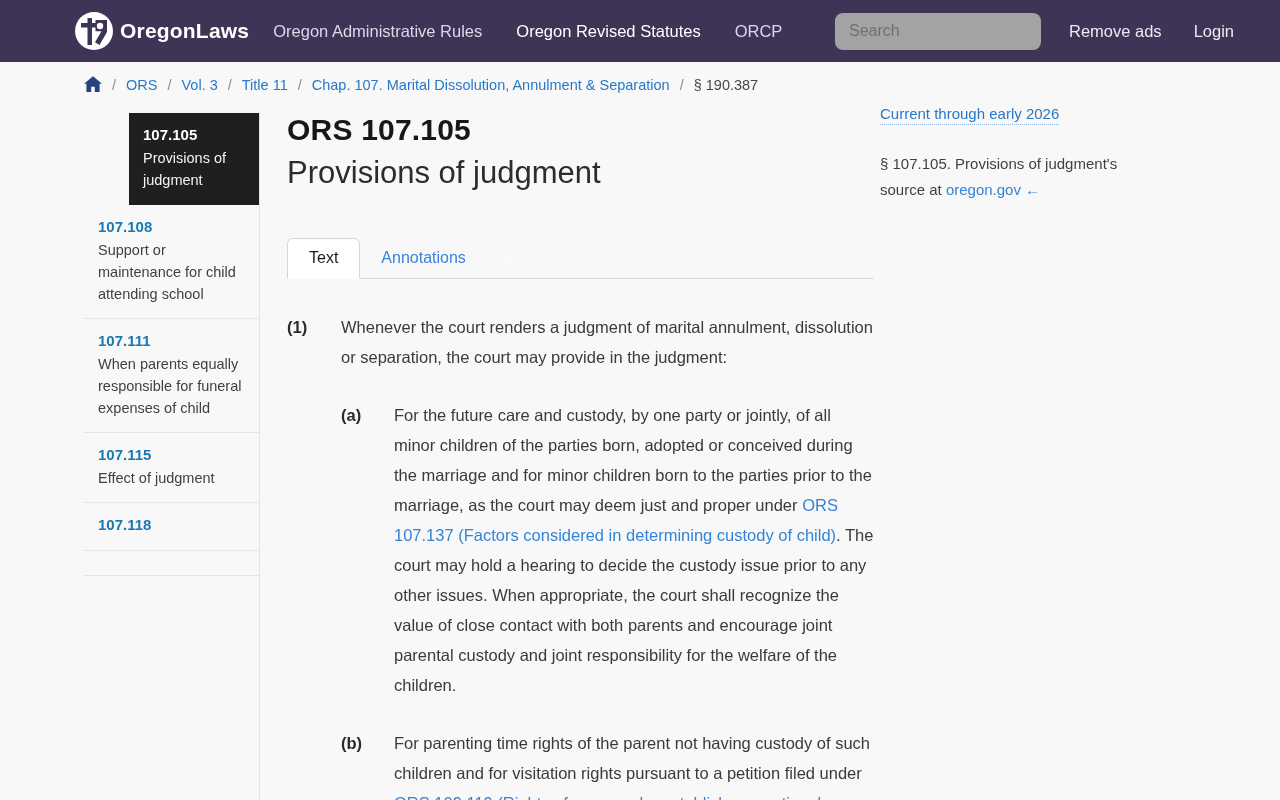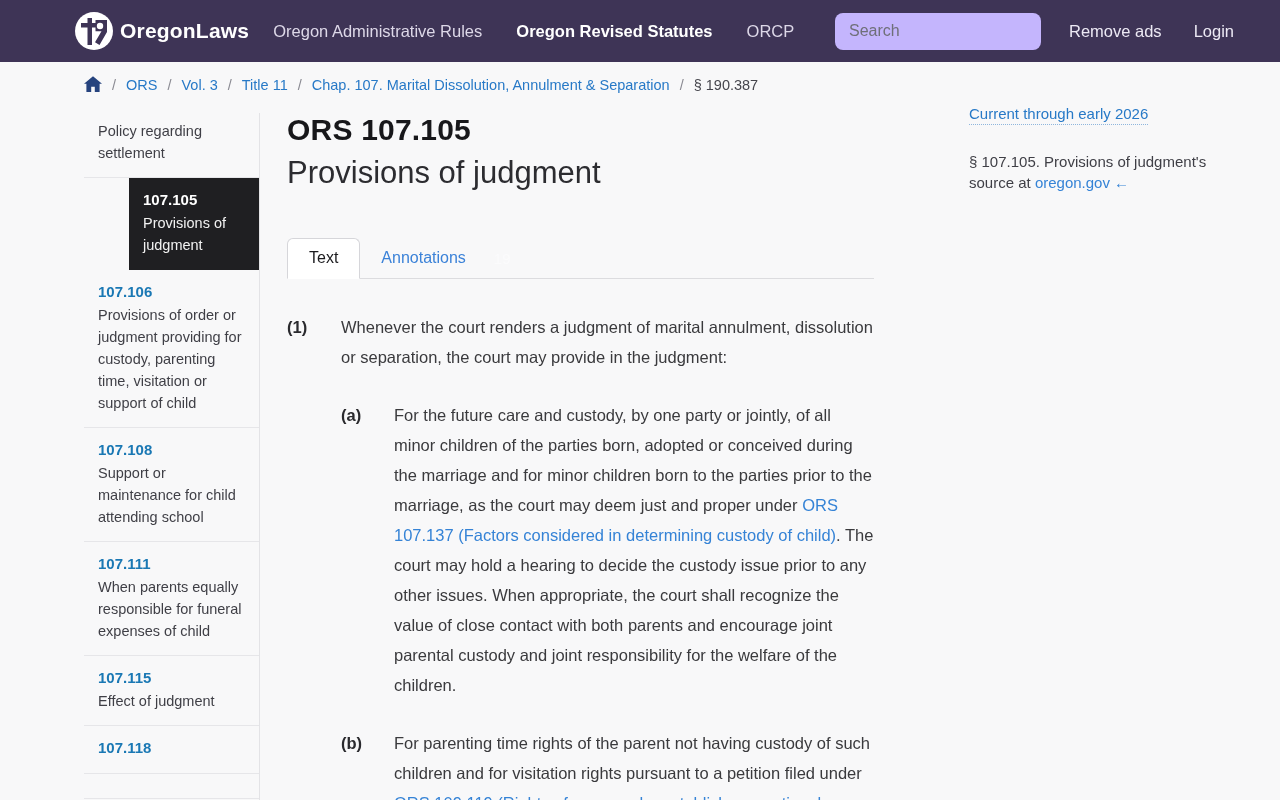--- a/index.html
+++ b/index.html
@@ -11,24 +11,24 @@
   
   .navbar {
     height:62px; background:#3e3456; display:flex; align-items:center;
     padding:0 46px 0 74px; color:#e6e2ef;
   }
   .brand { display:flex; align-items:center; gap:6px; cursor:pointer; }
   .brand-logo { width:40px; height:40px; flex:0 0 auto; }
   .brand-name { font-size:21px; font-weight:bold; color:#ffffff; letter-spacing:.2px; }
   .nav-links { display:flex; align-items:center; gap:34px; margin-left:24px; }
   .nav-link { font-size:16.5px; color:#ddd8e8; cursor:pointer; white-space:nowrap; }
-  .nav-link.active { color:#ffffff; font-weight:bold; }
+  .nav-link.active { color:#ffffff; font-weight:normal; }
   .nav-spacer { flex:1; }
   .search-input {
-    width:206px; height:37px; border:none; border-radius:8px; background:#c4b5fd;
+    width:206px; height:37px; border:none; border-radius:8px; background:#a3a3a3;
     font-family:inherit; font-size:16px; color:#333; padding:0 14px; outline:none;
   }
   .search-input::placeholder { color:#6f6f78; }
   .nav-right { display:flex; align-items:center; gap:32px; margin-left:28px; }
   .nav-right .nav-link { color:#ece9f4; }
 
   
   .breadcrumb {
     display:flex; align-items:center; gap:10px;
     padding:14px 0 12px 84px; font-size:14.5px;
@@ -75,26 +75,26 @@
   .statute { margin-top:33px; font-size:16.5px; line-height:30px; color:#3a3a3d; }
   .para { display:flex; margin-top:28px; }
   .para:first-child { margin-top:0; }
   .para .marker { flex:0 0 54px; font-weight:bold; color:#2a2a2e; }
   .para .ptext { flex:1; }
   .para.sub { margin-left:54px; }
   .para.sub .marker { flex-basis:53px; }
   .body-link { color:#3583d6; text-decoration:none; cursor:pointer; }
 
   
-  .aside { position:absolute; left:969px; top:0; width:285px; font-size:15px; }
+  .aside { position:absolute; left:880px; top:0; width:285px; font-size:15px; }
   .aside-current {
     display:inline-block; color:#2779c7; cursor:pointer;
     border-bottom:1.5px dotted #8fb6dd; padding-bottom:2px;
   }
-  .aside-note { margin-top:26px; line-height:21px; color:#3f3f46; }
+  .aside-note { margin-top:26px; line-height:26px; color:#3f3f46; }
 </style>
 </head>
 <body>
 
 <div class="navbar">
   <div class="brand">
     <svg class="brand-logo" viewBox="0 0 40 40">
       <circle cx="20" cy="20" r="19" fill="#ffffff"></circle>
       <rect x="13.5" y="7" width="4.5" height="27" fill="#3e3456"></rect>
       <rect x="7" y="12" width="15" height="4.5" fill="#3e3456"></rect>
@@ -128,30 +128,23 @@
   <a class="crumb-link">Title 11</a>
   <span class="crumb-sep">/</span>
   <a class="crumb-link">Chap. 107. Marital Dissolution, Annulment &amp; Separation</a>
   <span class="crumb-sep">/</span>
   <span class="crumb-current">§ 190.387</span>
 </div>
 
 <div class="layout">
 
   <div class="sidebar">
-    <div class="side-item partial">
-      <span class="desc">Policy regarding settlement</span>
-    </div>
     <div class="side-item active">
       <span class="num">107.105</span>
       <span class="desc">Provisions of judgment</span>
-    </div>
-    <div class="side-item">
-      <span class="num">107.106</span>
-      <span class="desc">Provisions of order or judgment providing for custody, parenting time, visitation or support of child</span>
     </div>
     <div class="side-item">
       <span class="num">107.108</span>
       <span class="desc">Support or maintenance for child attending school</span>
     </div>
     <div class="side-item">
       <span class="num">107.111</span>
       <span class="desc">When parents equally responsible for funeral expenses of child</span>
     </div>
     <div class="side-item">

